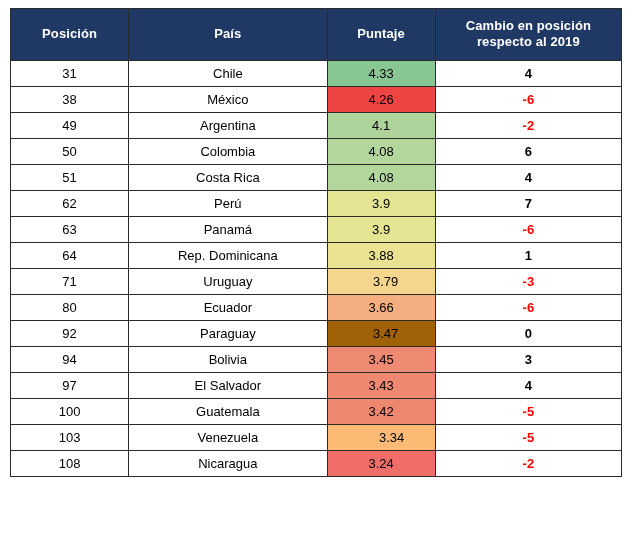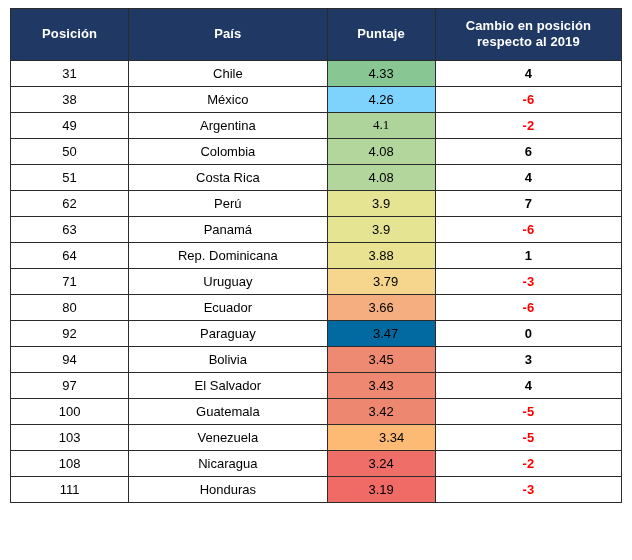--- a/index.html
+++ b/index.html
@@ -82,27 +82,27 @@
     <tbody id="table-body">
         <tr>
           <td class="pos">31</td>
           <td class="pais">Chile</td>
           <td class="punt" style="background: rgb(136, 199, 147);">4.33</td>
           <td class="cambio pos">4</td>
         </tr>
         <tr>
           <td class="pos">38</td>
           <td class="pais">México</td>
-          <td class="punt" style="background: #7dd3fc;">4.26</td>
+          <td class="punt" style="background: #ef4444;">4.26</td>
           <td class="cambio neg">-6</td>
         </tr>
         <tr>
           <td class="pos">49</td>
           <td class="pais">Argentina</td>
-          <td class="punt" style="background: rgb(174, 212, 155); font-family: Liberation Serif, serif;">4.1</td>
+          <td class="punt" style="background: rgb(174, 212, 155);">4.1</td>
           <td class="cambio neg">-2</td>
         </tr>
         <tr>
           <td class="pos">50</td>
           <td class="pais">Colombia</td>
           <td class="punt" style="background: rgb(178, 214, 156);">4.08</td>
           <td class="cambio pos">6</td>
         </tr>
         <tr>
           <td class="pos">51</td>
@@ -136,21 +136,21 @@
         </tr>
         <tr>
           <td class="pos">80</td>
           <td class="pais">Ecuador</td>
           <td class="punt" style="background: rgb(245, 174, 127);">3.66</td>
           <td class="cambio neg">-6</td>
         </tr>
         <tr>
           <td class="pos">92</td>
           <td class="pais">Paraguay</td>
-          <td class="punt" style="background: #0369a1; padding-left: 12px;">3.47</td>
+          <td class="punt" style="background: #a16207; padding-left: 12px;">3.47</td>
           <td class="cambio pos">0</td>
         </tr>
         <tr>
           <td class="pos">94</td>
           <td class="pais">Bolivia</td>
           <td class="punt" style="background: rgb(238, 138, 113);">3.45</td>
           <td class="cambio pos">3</td>
         </tr>
         <tr>
           <td class="pos">97</td>
@@ -169,21 +169,15 @@
           <td class="pais">Venezuela</td>
           <td class="punt" style="background: #fdba74; padding-left: 24px;">3.34</td>
           <td class="cambio neg">-5</td>
         </tr>
         <tr>
           <td class="pos">108</td>
           <td class="pais">Nicaragua</td>
           <td class="punt" style="background: rgb(239, 111, 104);">3.24</td>
           <td class="cambio neg">-2</td>
         </tr>
-        <tr>
-          <td class="pos">111</td>
-          <td class="pais">Honduras</td>
-          <td class="punt" style="background: rgb(240, 106, 102);">3.19</td>
-          <td class="cambio neg">-3</td>
-        </tr>
       </tbody>
   </table>
 </div>
 
 </body></html>

